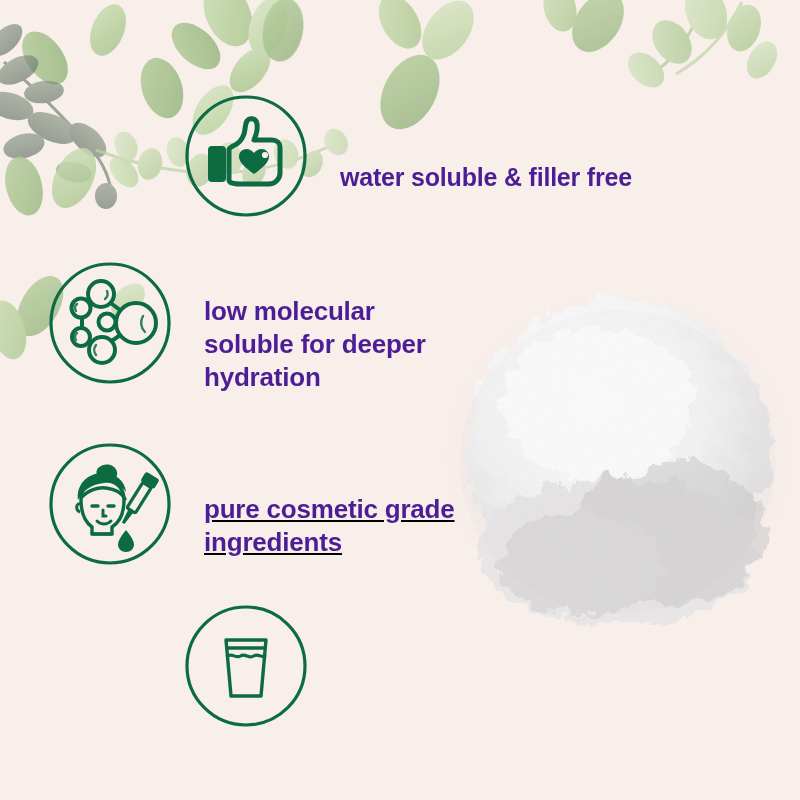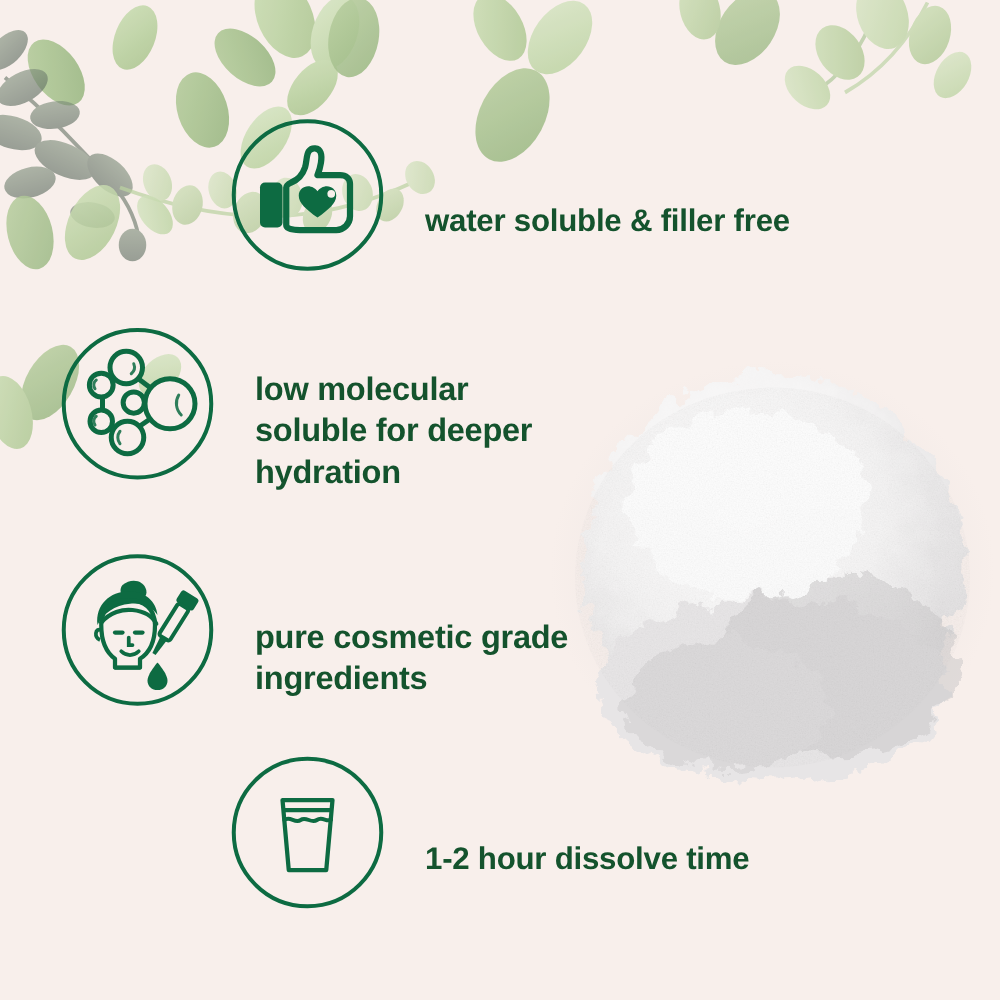--- a/index.html
+++ b/index.html
@@ -42,34 +42,34 @@
   .feature {
     position: absolute;
     display: flex;
     align-items: center;
   }
   .badge {
     flex: 0 0 auto;
     display: block;
   }
   .feature-label {
-    color: #14532d;
+    color: #4c1d95;
     font-weight: bold;
     letter-spacing: -0.2px;
     white-space: pre-line;
     margin-top: 43px;
   }
 
   #feature-0 { left: 184px; top: 94px; }
   #feature-0 .feature-label { margin-left: 32px; font-size: 25px; line-height: 33px; }
 
   #feature-1 { left: 48px; top: 252px; }
   #feature-1 .feature-label { margin-left: 32px; font-size: 26px; line-height: 33px; }
 
-  #feature-2 { left: 48px; top: 442px; }
+  #feature-2 { left: 48px; top: 442px; text-decoration: underline; }
   #feature-2 .feature-label { margin-left: 32px; font-size: 26px; line-height: 33px; }
 
   #feature-3 { left: 184px; top: 604px; }
   #feature-3 .feature-label { margin-left: 32px; font-size: 25px; line-height: 33px; }
 </style>
 </head>
 <body>
 
 <div id="canvas">
 
@@ -307,16 +307,15 @@
   <div class="feature" id="feature-3">
     <svg class="badge" width="124" height="124" viewBox="0 0 124 124" xmlns="http://www.w3.org/2000/svg">
       <circle cx="62" cy="62" r="59" fill="none" stroke="#0d6b42" stroke-width="3.2"></circle>
 
       <path d="M42 36 L 82 36 L 77 92 L 47 92 Z" fill="none" stroke="#0d6b42" stroke-width="3.4" stroke-linejoin="round"></path>
 
       <line x1="42" y1="44" x2="82" y2="44" stroke="#0d6b42" stroke-width="3.4"></line>
 
       <path d="M43.5 52 C 48 48.5, 52 55, 56.5 52 C 61 48.8, 65 55.2, 69.5 52 C 74 48.8, 77 54, 80.8 51.8" fill="none" stroke="#0d6b42" stroke-width="3.2" stroke-linecap="round"></path>
     </svg>
-    <div class="feature-label">1-2 hour dissolve time</div>
   </div>
 
 </div>
 
 </body></html>

